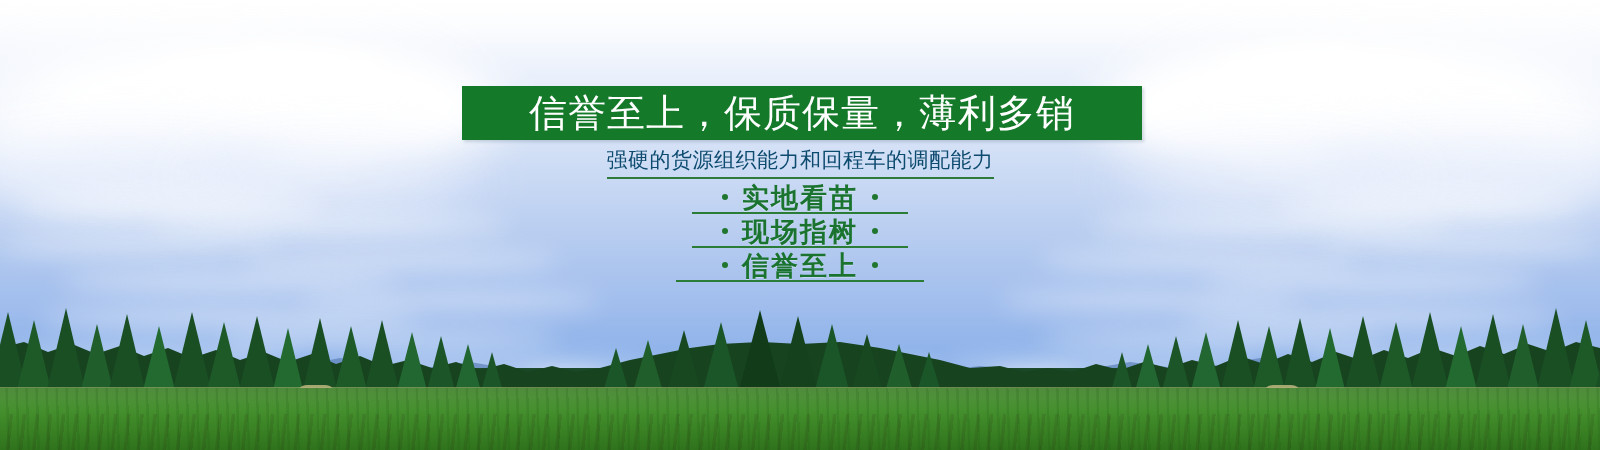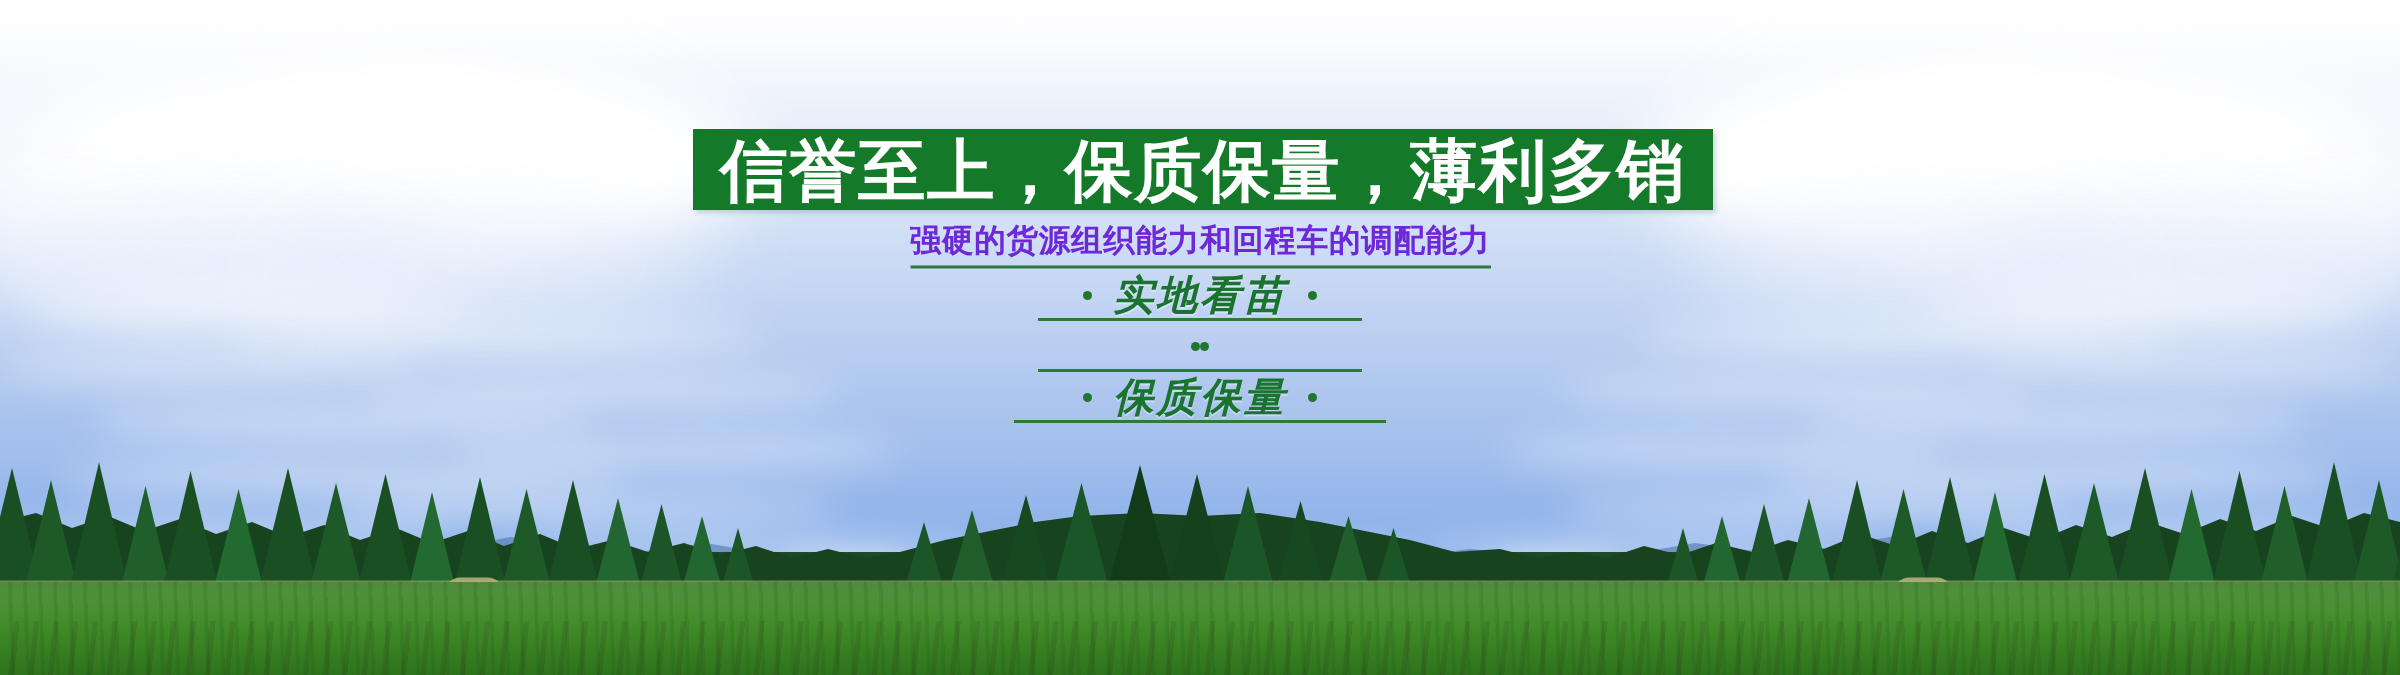--- a/index.html
+++ b/index.html
@@ -158,40 +158,40 @@
     width: 680px;
     height: 54px;
     background: #15792a;
     display: flex;
     align-items: center;
     justify-content: center;
     box-shadow: 2px 2px 3px rgba(30,60,90,.18);
   }
   .title-bar .title-text {
     color: #ffffff;
-    font-size: 45px;
-    font-weight: bold;
+    font-size: 38px;
+    font-weight: normal;
     letter-spacing: 1px;
     line-height: 1;
     white-space: nowrap;
     font-family: "DejaVu Sans", "Liberation Sans", sans-serif;
   }
 
   .subtitle {
     position: absolute;
     left: 0;
     top: 146px;
     width: 1600px;
     text-align: center;
   }
   .subtitle .subtitle-text {
     display: inline-block;
-    color: #6d28d9;
+    color: #0c4a6e;
     font-size: 21px;
-    font-weight: bold;
+    font-weight: normal;
     letter-spacing: .5px;
     border-bottom: 2px solid #2d7a3a;
     padding-bottom: 3px;
     white-space: nowrap;
   }
 
   .feature-list {
     position: absolute;
     left: 0;
     top: 180px;
@@ -226,21 +226,20 @@
   }
   .feature-label {
     color: #1a7430;
     font-size: 27px;
     font-weight: bold;
     letter-spacing: 2px;
     white-space: nowrap;
     margin: 0 14px;
     line-height: 1;
     text-shadow: 0 1px 0 rgba(255,255,255,.35);
-    font-style: italic;
   }
 </style>
 </head>
 <body>
 
 <div class="banner">
 
   <div class="sky"></div>
 
   <div class="cloud vsoft" style="left:-60px;  top:34px;  width:520px; height:150px;"></div>
@@ -388,28 +387,29 @@
 
       <div class="feature-row">
         <span class="feature-dot"></span>
         <span class="feature-label">实地看苗</span>
         <span class="feature-dot"></span>
         <span class="rule"></span>
       </div>
 
       <div class="feature-row">
         <span class="feature-dot"></span>
+        <span class="feature-label">现场指树</span>
         <span class="feature-dot"></span>
         <span class="rule"></span>
       </div>
 
 
       <div class="feature-row wide">
         <span class="feature-dot"></span>
-        <span class="feature-label">保质保量</span>
+        <span class="feature-label">信誉至上</span>
         <span class="feature-dot"></span>
         <span class="rule"></span>
       </div>
 
 
     </div>
   </div>
 </div>
 
 </body></html>

